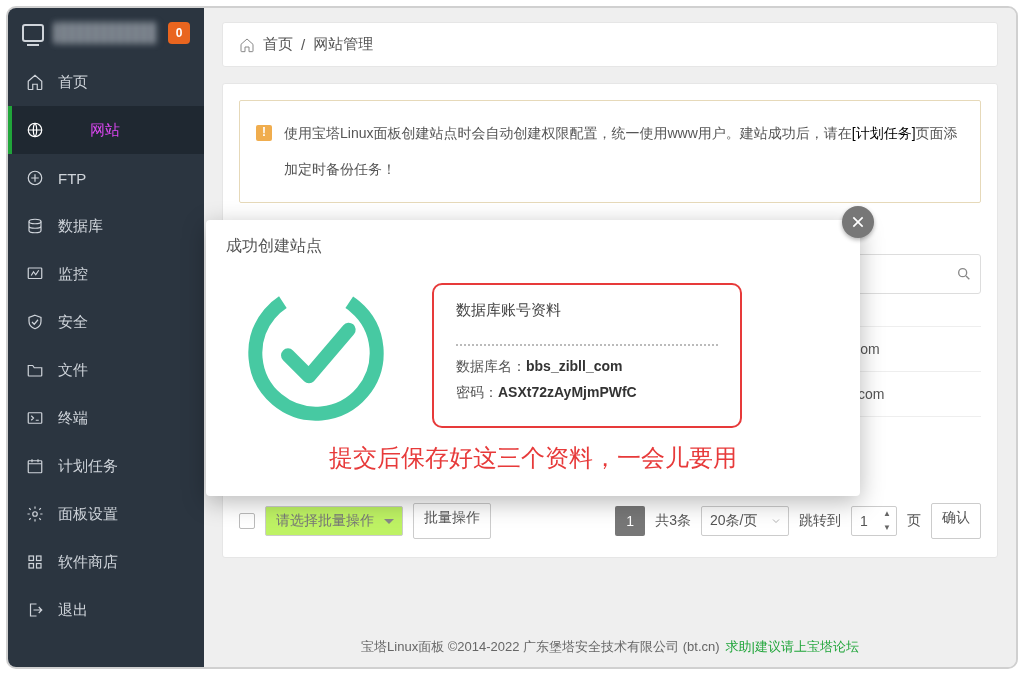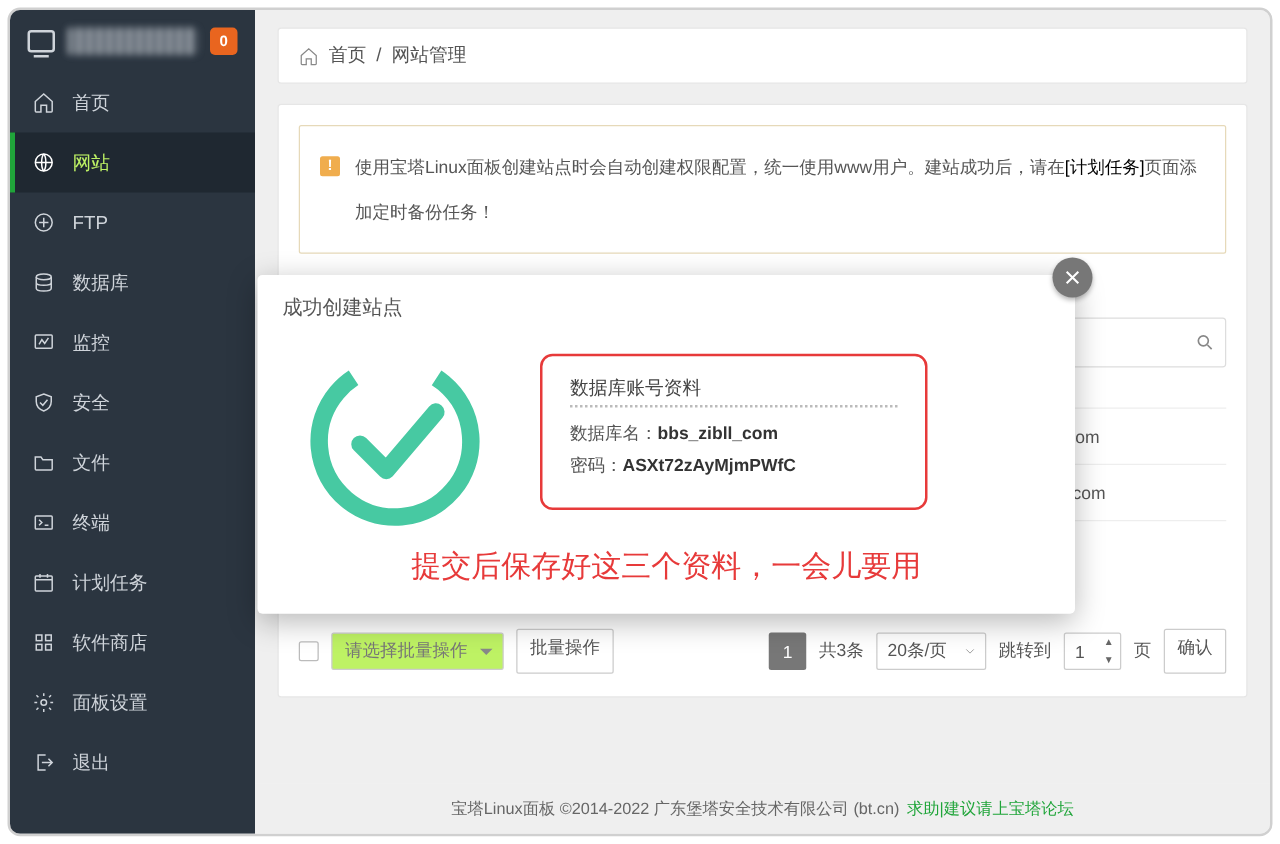--- a/index.html
+++ b/index.html
@@ -16,21 +16,21 @@
   .logo-screen::after { content: ""; position: absolute; bottom: -6px; left: 50%; width: 12px; height: 2px; background: #cfd4da; transform: translateX(-50%); }
   .brand-blur { flex: 1; height: 22px; border-radius: 3px; background: repeating-linear-gradient(90deg, #cfd4da 0 4px, #4b5560 4px 8px); filter: blur(3px); opacity: 0.8; }
   .badge-zero { width: 22px; height: 22px; border-radius: 4px; background: #e9651f; color: #fff; font-size: 12px; display: flex; align-items: center; justify-content: center; font-weight: 700; }
 
   .nav { list-style: none; }
   .nav li { height: 48px; display: flex; align-items: center; padding: 0 18px; gap: 14px; font-size: 15px; cursor: pointer; }
   .nav li.active { background: #1f2831; position: relative; }
   .nav li.active::before { content: ""; position: absolute; left: 0; top: 0; bottom: 0; width: 4px; background: #20a53a; }
   .nav svg { width: 18px; height: 18px; stroke: #cfd4da; fill: none; stroke-width: 1.6; }
   .nav li.active svg { stroke: #ffffff; }
-  .nav li.active span { color: #bef264; }
+  .nav li.active span { color: #d946ef; margin-left: 32px; }
 
   
   .main { position: absolute; left: 196px; right: 0; top: 0; bottom: 40px; background: #efefef; padding: 14px 18px 10px 18px; overflow: hidden; }
   .breadcrumb { background: #ffffff; border: 1px solid #e6e6e6; border-radius: 3px; padding: 12px 16px; font-size: 15px; color: #555; display: flex; align-items: center; gap: 8px; }
   .breadcrumb svg { width: 16px; height: 16px; stroke: #888; fill: none; stroke-width: 1.5; }
 
   .panel { margin-top: 16px; background: #ffffff; border: 1px solid #e6e6e6; border-radius: 3px; padding: 16px; min-height: 475px; position: relative; }
   .notice { border: 1px solid #e6d9b9; background: #fff; border-radius: 2px; padding: 14px 16px; font-size: 14px; color: #555; line-height: 2.6; display: flex; }
   .notice .warn-icon { width: 16px; height: 16px; flex-shrink: 0; margin-right: 12px; margin-top: 10px; display: flex; align-items: center; justify-content: center; background: #f0ad4e; color: #fff; font-size: 12px; font-weight: 700; border-radius: 2px; }
   .notice a { color: #000000; text-decoration: none; }
@@ -59,21 +59,21 @@
   .footer { position: absolute; left: 196px; right: 0; bottom: 0; height: 40px; background: #efefef; display: flex; align-items: center; justify-content: center; font-size: 13px; color: #666; gap: 6px; }
   .footer a { color: #20a53a; text-decoration: none; }
 
   
   .modal { position: absolute; left: 198px; top: 212px; width: 654px; background: #ffffff; border-radius: 4px; box-shadow: 0 6px 24px rgba(0,0,0,0.28); z-index: 50; }
   .modal .title { font-size: 16px; color: #555; padding: 16px 20px 10px 20px; }
   .modal .body { display: flex; align-items: flex-start; padding: 16px 24px 8px 40px; gap: 46px; }
   .check-circle { width: 140px; height: 140px; position: relative; flex-shrink: 0; }
   .check-circle svg { width: 100%; height: 100%; }
   .db-box { border: 2px solid #e73a3a; border-radius: 10px; padding: 16px 22px; width: 310px; font-size: 14px; color: #555; }
-  .db-box .h { font-size: 15px; margin-bottom: 4px; color: #444; }
+  .db-box .h { font-size: 15px; margin-bottom: 24px; color: #444; }
   .db-box hr { border: none; border-top: 2px dotted #bbb; margin-bottom: 12px; }
   .db-box .row { margin-bottom: 8px; }
   .db-box .row b { font-weight: 700; color: #333; }
   .modal .note { text-align: center; color: #e73a3a; font-size: 24px; padding: 6px 0 22px 0; }
   .modal .close { position: absolute; right: -14px; top: -14px; width: 32px; height: 32px; border-radius: 50%; background: #777; display: flex; align-items: center; justify-content: center; cursor: pointer; box-shadow: 0 2px 4px rgba(0,0,0,.3); }
   .modal .close svg { width: 16px; height: 16px; stroke: #fff; stroke-width: 2.5; }
 </style>
 </head>
 <body>
 
@@ -142,33 +142,33 @@
       </li>
       <li>
         <svg viewBox="0 0 24 24">
             <rect x="3" y="5" width="18" height="16" rx="1"></rect>
             <path d="M3 9h18M8 3v4M16 3v4"></path>
           </svg>
         <span>计划任务</span>
       </li>
       <li>
         <svg viewBox="0 0 24 24">
+            <circle cx="12" cy="12" r="3"></circle>
+            <path d="M12 2v3M12 19v3M4.2 4.2l2.1 2.1M17.7 17.7l2.1 2.1M2 12h3M19 12h3M4.2 19.8l2.1-2.1M17.7 6.3l2.1-2.1"></path>
+          </svg>
+        <span>面板设置</span>
+      </li>
+      <li>
+        <svg viewBox="0 0 24 24">
             <rect x="4" y="4" width="6" height="6"></rect>
             <rect x="14" y="4" width="6" height="6"></rect>
             <rect x="4" y="14" width="6" height="6"></rect>
             <rect x="14" y="14" width="6" height="6"></rect>
           </svg>
         <span>软件商店</span>
-      </li>
-      <li>
-        <svg viewBox="0 0 24 24">
-            <circle cx="12" cy="12" r="3"></circle>
-            <path d="M12 2v3M12 19v3M4.2 4.2l2.1 2.1M17.7 17.7l2.1 2.1M2 12h3M19 12h3M4.2 19.8l2.1-2.1M17.7 6.3l2.1-2.1"></path>
-          </svg>
-        <span>面板设置</span>
       </li>
       <li>
         <svg viewBox="0 0 24 24">
             <path d="M14 4h-8v16h8M10 12h11M17 8l4 4-4 4"></path>
           </svg>
         <span>退出</span>
       </li>
     </ul>
   </aside>
 

